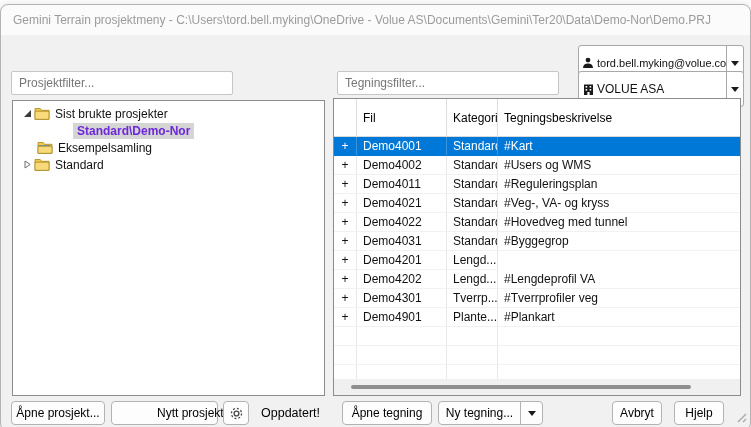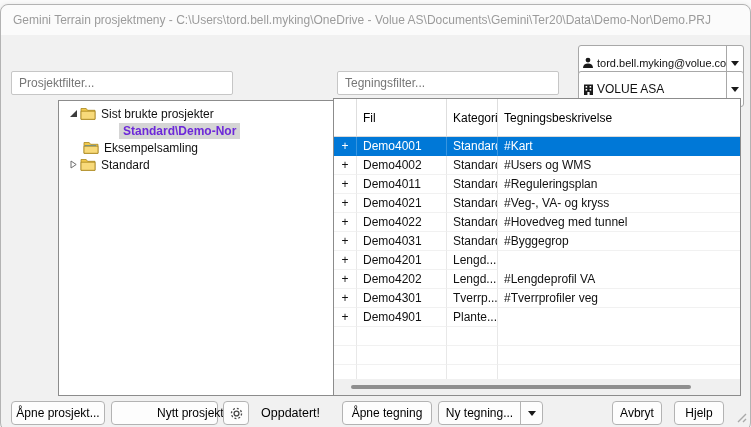--- a/index.html
+++ b/index.html
@@ -31,21 +31,21 @@
   .filter-input {
     position:absolute; height:24px; background:#fff; border:1px solid #c6c6c6;
     border-radius:2px; font-size:12px; padding:0 7px; color:#333; outline:none;
     font-family:"Liberation Sans",sans-serif;
   }
   .filter-input::placeholder { color:#767676; }
 
   
   .tree-panel {
     position:absolute; left:11px; top:95px; width:313px; height:296px;
-    background:#fff; border:1px solid #8c8c8c; padding-top:4px; overflow:hidden;margin-left:46px;
+    background:#fff; border:1px solid #8c8c8c; padding-top:4px; overflow:hidden;
   }
   .tree-item { height:17px; display:flex; align-items:center; font-size:12px; color:#111; white-space:nowrap; }
   .tw { width:13px; flex:none; display:flex; justify-content:center; }
   .tree-item .ticon { margin-right:5px; flex:none; display:flex; }
   .tree-sel {
     font-weight:bold; background:#d5d5d5; padding:1px 4px; color:#6d28d9;
   }
 
   
   .table-panel {
@@ -227,20 +227,21 @@
       <div class="trow">
         <span class="td col-expand">+</span>
         <span class="td col-fil">Demo4301</span>
         <span class="td col-kat">Tverrp...</span>
         <span class="td col-desc">#Tverrprofiler veg</span>
       </div>
       <div class="trow">
         <span class="td col-expand">+</span>
         <span class="td col-fil">Demo4901</span>
         <span class="td col-kat">Plante...</span>
+        <span class="td col-desc">#Plankart</span>
       </div>
       <div class="trow">
         <span class="td col-expand"></span>
           <span class="td col-fil"></span>
           <span class="td col-kat"></span>
           <span class="td col-desc"></span>
       </div>
       <div class="trow">
         <span class="td col-expand"></span>
           <span class="td col-fil"></span>

